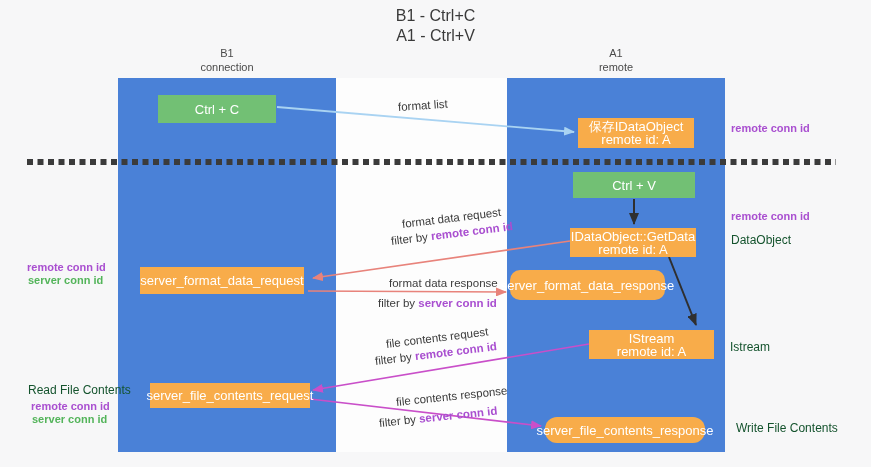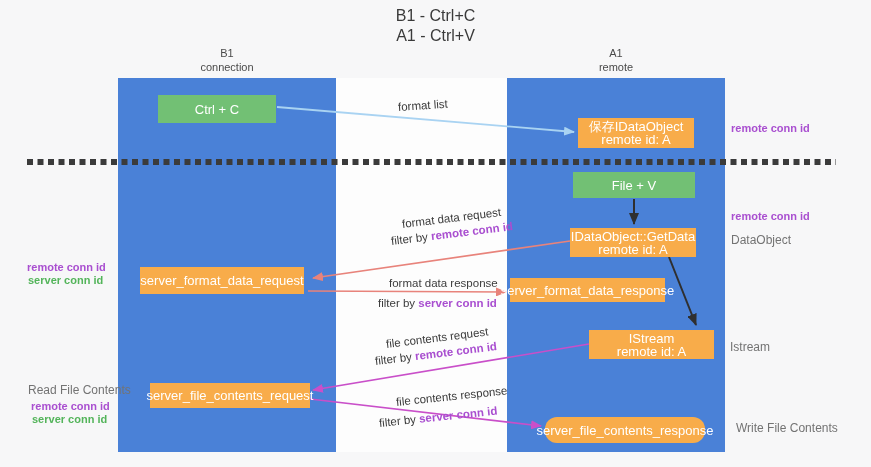--- a/index.html
+++ b/index.html
@@ -38,21 +38,21 @@
   .orange{background:var(--box-orange,#f8ac4a);}
   .flow-label{
     position:absolute;z-index:3;font-size:11.5px;color:#3c3c3c;white-space:nowrap;
     transform-origin:left center;
   }
   .side-label{
     position:absolute;z-index:3;font-size:11px;white-space:nowrap;color:#3c3c3c;
   }
   .purple{color:var(--purple-text,#a94fd0);font-weight:bold;}
   .greentx{color:var(--green-text,#53b45a);font-weight:bold;}
-  .plain{font-size:12px;color:#737373;font-weight:normal;}
+  .plain{font-size:12px;color:#14532d;font-weight:normal;}
   .st-dash{stroke:var(--dash-line,#3b3b3b);}
   .st-blue{stroke:var(--arrow-lightblue,#a9d3f2);}
   .st-black{stroke:var(--arrow-black,#2f2f2f);}
   .st-salmon{stroke:var(--arrow-salmon,#e8837b);}
   .st-magenta{stroke:var(--arrow-magenta,#c94fc9);}
   .mk-blue{fill:var(--arrow-lightblue,#a9d3f2);}
   .mk-black{fill:var(--arrow-black,#2f2f2f);}
   .mk-salmon{fill:var(--arrow-salmon,#e8837b);}
   .mk-magenta{fill:var(--arrow-magenta,#c94fc9);}
 </style>
@@ -105,30 +105,30 @@
   </svg>
 
   <div class="box green" style="left:158px;top:95px;width:118px;height:28px;">
     <span>Ctrl + C</span>
   </div>
   <div class="box orange" style="left:578px;top:118px;width:116px;height:30px;">
     <span>保存IDataObject</span>
     <span>remote id: A</span>
   </div>
   <div class="box green" style="left:573px;top:172px;width:122px;height:26px;">
-    <span>File + V</span>
+    <span>Ctrl + V</span>
   </div>
   <div class="box orange" style="left:570px;top:228px;width:126px;height:29px;">
     <span>IDataObject::GetData</span>
     <span>remote id: A</span>
   </div>
   <div class="box orange" style="left:140px;top:267px;width:164px;height:27px;">
     <span>server_format_data_request</span>
   </div>
-  <div class="box orange" style="left:510px;top:278px;width:155px;height:24px;">
+  <div class="box orange" style="left:510px;top:270px;width:155px;height:30px;border-radius:10px;">
     <span>server_format_data_response</span>
   </div>
   <div class="box orange" style="left:589px;top:330px;width:125px;height:29px;">
     <span>IStream</span>
     <span>remote id: A</span>
   </div>
   <div class="box orange" style="left:150px;top:383px;width:160px;height:25px;">
     <span>server_file_contents_request</span>
   </div>
   <div class="box orange" style="left:545px;top:417px;width:160px;height:26px;border-radius:12px;">

